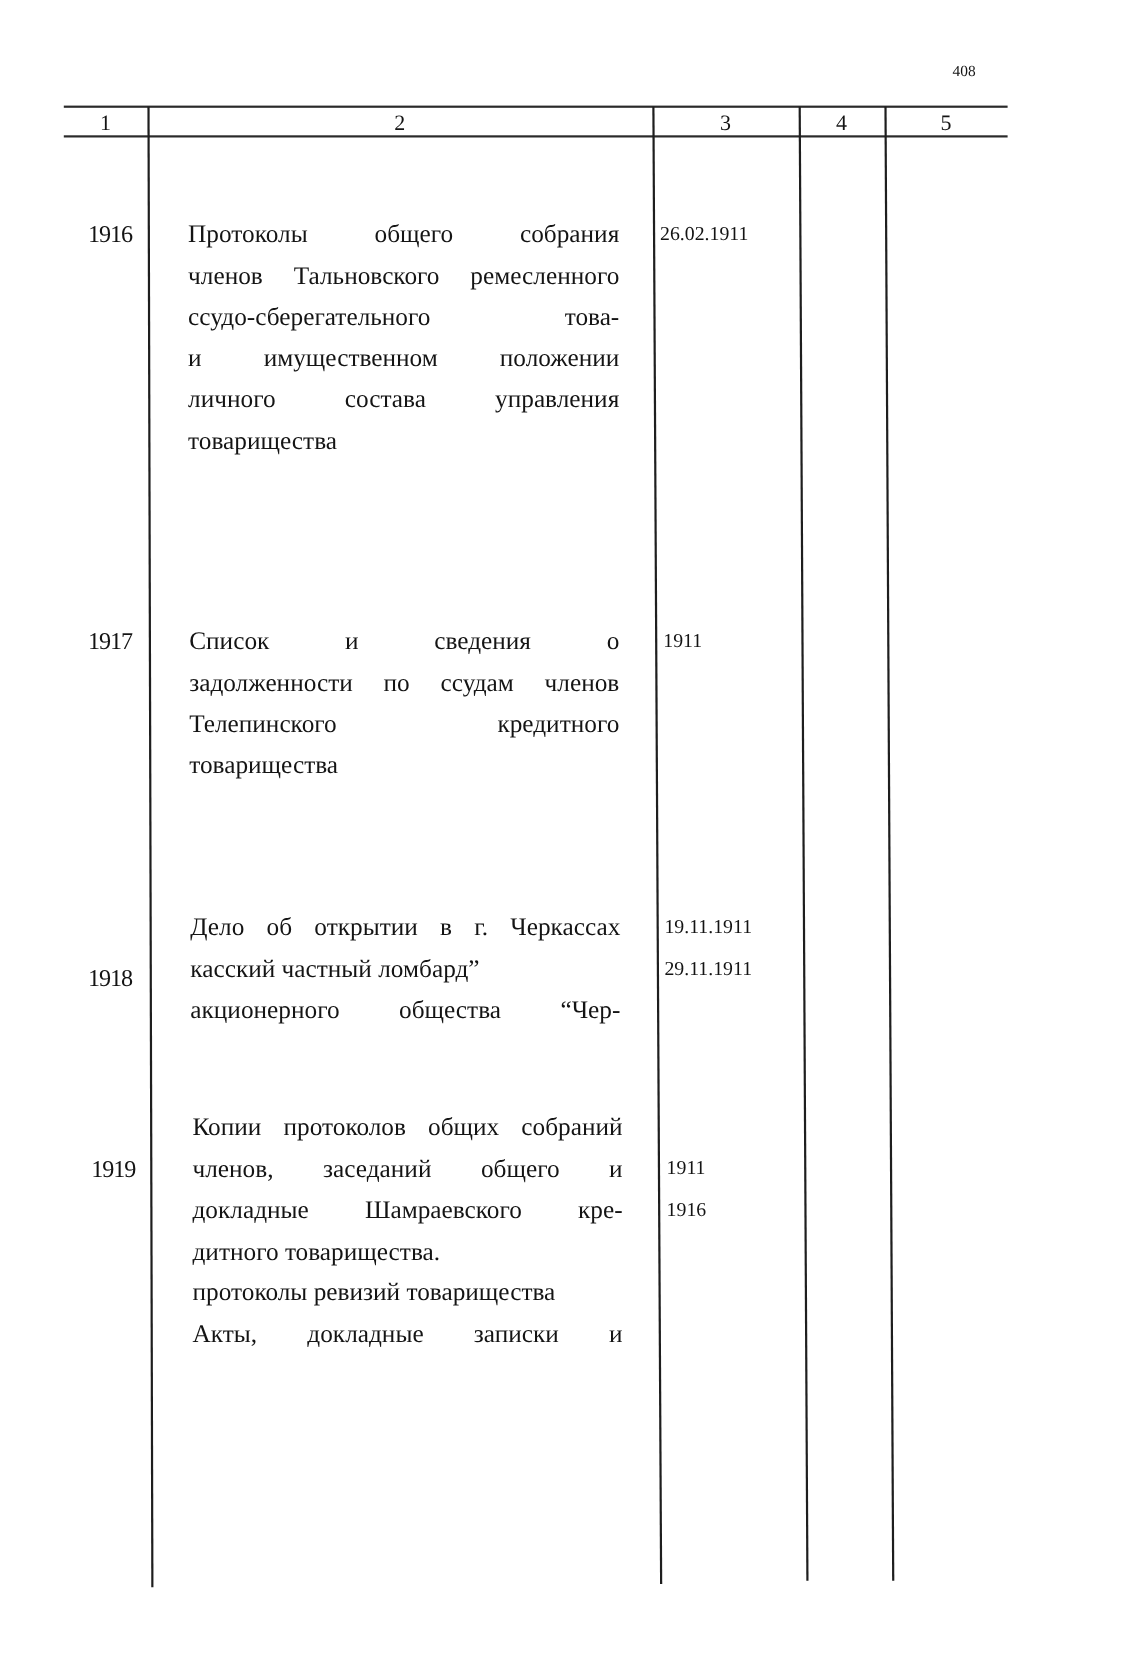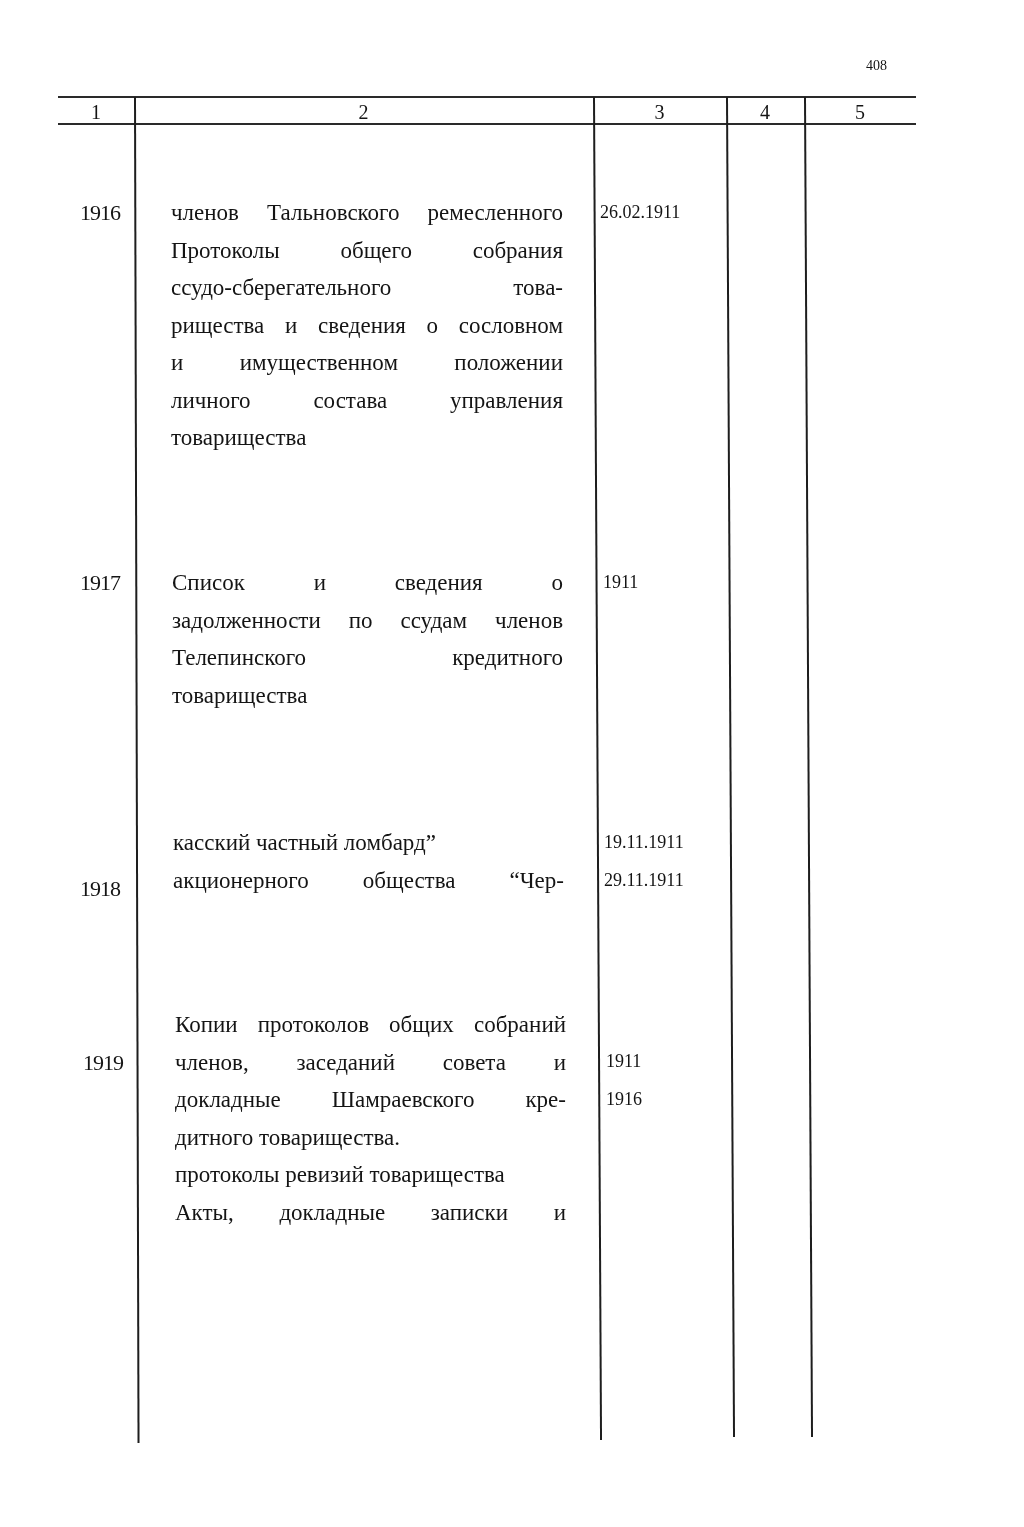--- a/index.html
+++ b/index.html
@@ -33,24 +33,23 @@
 
   <div class="hdr" style="left:58px; width:76px;">1</div>
   <div class="hdr" style="left:134px; width:459px;">2</div>
   <div class="hdr" style="left:593px; width:133px;">3</div>
   <div class="hdr" style="left:726px; width:78px;">4</div>
   <div class="hdr" style="left:804px; width:112px;">5</div>
 
   <div>
     <div class="num" style="top:200px;">1916</div>
     <div class="desc" style="left:171px; top:194px; width:392px;">
+      <span class="line">Протоколы общего собрания</span>
       <span class="line">членов Тальновского ремесленного</span>
-      <span class="line">Протоколы общего собрания</span>
       <span class="line">ссудо-сберегательного това-</span>
-      <span class="line">рищества и сведения о сословном</span>
       <span class="line">и имущественном положении</span>
       <span class="line">личного состава управления</span>
       <span class="line last">товарищества</span>
     </div>
     <div class="dates" style="left:600px; top:194px;">
       <span>26.02.1911</span>
     </div>
   </div>
 
   <div>
@@ -62,34 +61,35 @@
       <span class="line last">товарищества</span>
     </div>
     <div class="dates" style="left:603px; top:564px;">
       <span>1911</span>
     </div>
   </div>
 
   <div>
     <div class="num" style="top:876px;">1918</div>
     <div class="desc" style="left:173px; top:824px; width:391px;">
+      <span class="line">Дело об открытии в г. Черкассах</span>
       <span class="line last">касский частный ломбард”</span>
       <span class="line">акционерного общества “Чер-</span>
     </div>
     <div class="dates" style="left:604px; top:824px;">
       <span>19.11.1911</span>
       <span>29.11.1911</span>
     </div>
   </div>
 
   <div>
     <div class="num" style="top:1050px; left:83px;">1919</div>
     <div class="desc" style="left:175px; top:1006px; width:391px;">
       <span class="line">Копии протоколов общих собраний</span>
-      <span class="line">членов, заседаний совета и</span>
+      <span class="line">членов, заседаний общего и</span>
       <span class="line">докладные Шамраевского кре-</span>
       <span class="line last">дитного товарищества.</span>
       <span class="line last">протоколы ревизий товарищества</span>
       <span class="line">Акты, докладные записки и</span>
     </div>
     <div class="dates" style="left:606px; top:1043px;">
       <span>1911</span>
       <span>1916</span>
     </div>
   </div>

